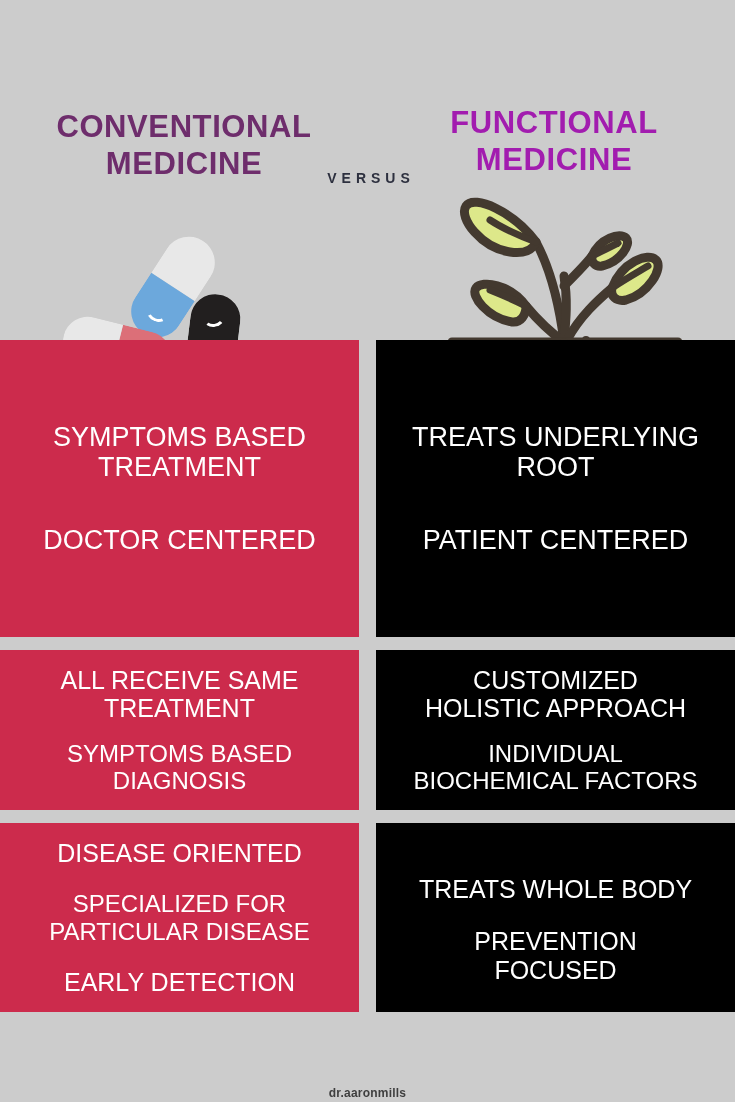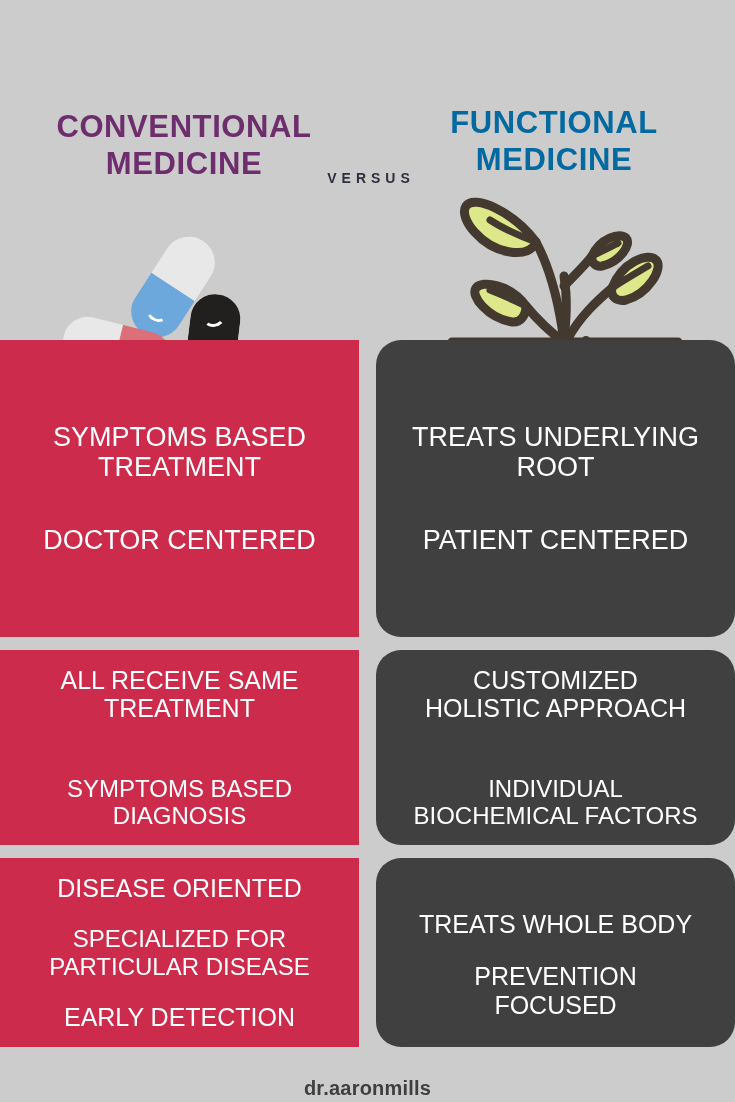--- a/index.html
+++ b/index.html
@@ -38,21 +38,21 @@
   .title-left {
     left: 8px;
     top: 108px;
     width: 352px;
     color: #6E2D6C;
   }
   .title-right {
     left: 380px;
     top: 104px;
     width: 348px;
-    color: #0369a1;
+    color: #a21caf;
   }
   .versus {
     position: absolute;
     left: 276px;
     top: 170px;
     width: 190px;
     text-align: center;
     font-size: 14px;
     font-weight: bold;
     letter-spacing: 5px;
@@ -138,50 +138,50 @@
     width: 359px;
     box-sizing: border-box;
     padding: 16px 14px;
     display: flex;
     flex-direction: column;
     justify-content: center;
     color: #ffffff;
     text-align: center;
   }
   .cell-left  { background: #CC2B4C; }
-  .cell-right { background: #404040; border-radius: 25px; }
+  .cell-right { background: #000000; }
 
   .line {
     margin: 0;
     font-weight: normal;
     text-transform: uppercase;
     white-space: pre-line;
     line-height: 1.13;
   }
   .line.big   { font-size: 27px; }
   .line.mid   { font-size: 25px; }
   .line.small { font-size: 24px; }
 
   .gap-sm { height: 24px; }
   .gap-md { height: 34px; }
   .gap-lg { height: 42px; }
 
   
   .row-1 .cell { height: 297px; }
-  .row-2 .cell { height: 195px; justify-content: space-between; }
+  .row-2 .cell { height: 160px; justify-content: space-between; }
   .row-3 .cell { height: 189px; }
 
   
   .footer {
     position: absolute;
     left: 0;
     bottom: 2px;
     width: 735px;
     text-align: center;
-    font-size: 20px;
+    font-size: 12px;
     font-weight: bold;
     color: #3F3F3F;
     letter-spacing: 0.2px;
   }
 </style>
 </head>
 <body>
 
 <div id="poster">
 

